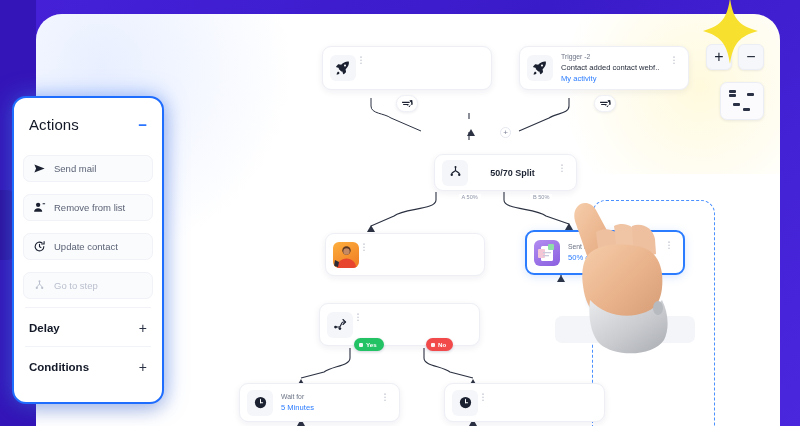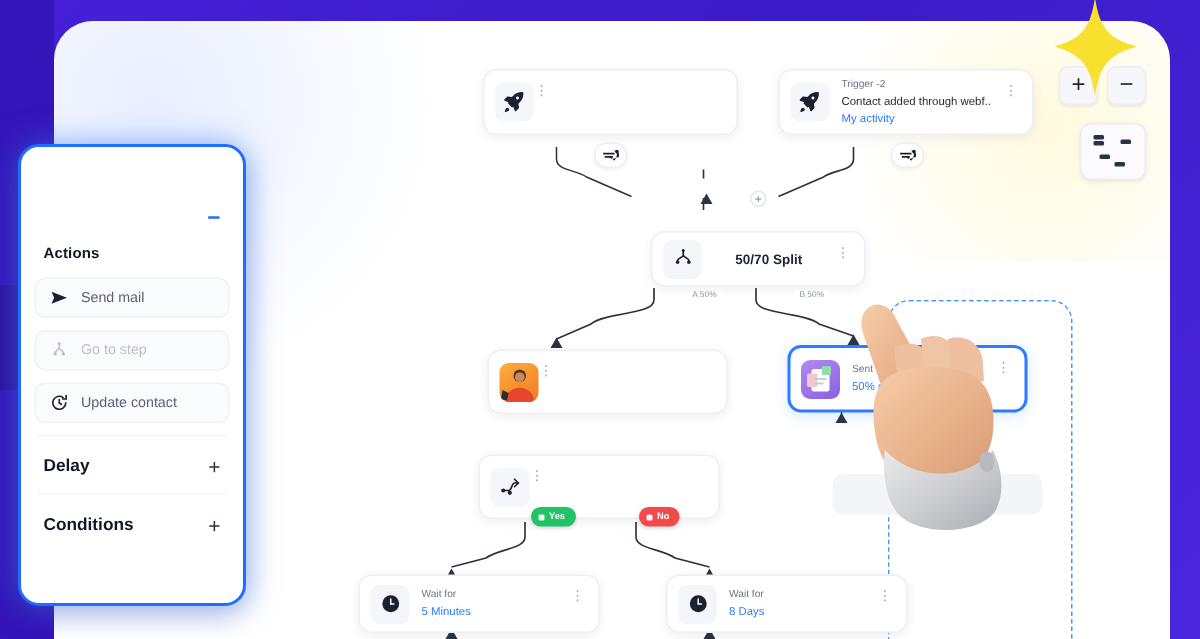--- a/index.html
+++ b/index.html
@@ -78,26 +78,26 @@
     border: 2px solid #1f6dff;
     border-radius: 14px;
     box-shadow: 0 0 22px rgba(70,130,255,.55), 0 6px 18px rgba(20,30,90,.18);
     z-index: 40;
     padding: 10px 9px;
   }
   .panel-head {
     display: flex; align-items: center; justify-content: space-between;
     padding: 8px 6px 10px 6px;
   }
-  .panel-head .ttl { font-size: 10px; font-weight: bold; color: #121826; letter-spacing: .1px; margin-top: 48px;}
+  .panel-head .ttl { font-size: 15px; font-weight: normal; color: #121826; letter-spacing: .1px;}
   .panel-head .sign { font-size: 15px; color: #1f6dff; font-weight: 600; line-height: 1; }
 
   .panel-item {
     display: flex; align-items: center; gap: 8px;
-    height: 27px; margin: 0 0 8px 0; padding: 0 9px;
+    height: 27px; margin: 12px 0 8px 0; padding: 0 9px;
     background: #fafbfd; border: 1px solid #f0f2f7; border-radius: 7px;
   }
   .panel-item .lbl { font-size: 9.5px; color: #5a6274; }
   .panel-item.disabled .lbl { color: #b9bfcd; }
   .panel-item .ico { width: 13px; height: 13px; display:flex; align-items:center; justify-content:center; }
   .panel-sep { height: 1px; background: #f1f3f8; margin: 4px 2px 6px; }
   .panel-row {
     display:flex; align-items:center; justify-content:space-between;
     padding: 6px 6px; margin-top: 2px; gap: 48px;
   }
@@ -266,21 +266,21 @@
 
   <div class="node" id="trigger2">
     <div class="thumb">
       <svg width="16" height="16" viewBox="0 0 24 24" fill="#1b2130">
         <path d="M20.5 2.2c-3.6-.5-7.2.9-9.8 3.5L9.3 7.1l-3.6-.6c-.5-.1-1 .1-1.3.4L2 9.3c-.5.5-.3 1.4.4 1.6l3.5 1.1c-.2.6-.3 1.1-.3 1.6l3.8 3.8c.5 0 1-.1 1.6-.3l1.1 3.5c.2.7 1.1.9 1.6.4l2.4-2.4c.3-.3.5-.8.4-1.3l-.6-3.6 1.4-1.4c2.6-2.6 4-6.2 3.5-9.8-.1-.2-.2-.3-.3-.3zM15 9.6c-.8 0-1.5-.7-1.5-1.5S14.2 6.6 15 6.6s1.5.7 1.5 1.5S15.8 9.6 15 9.6z"></path>
         <path d="M3.6 18.2c-.9.9-1.3 3.9-1.3 3.9s3-.4 3.9-1.3c.7-.7.7-1.9 0-2.6-.7-.7-1.9-.7-2.6 0z"></path>
       </svg>
     </div>
     <div class="body">
       <div class="t1">Trigger -2</div>
-      <div class="t2">Contact added through webf..</div>
+      <div class="t2">Contact added contact webf..</div>
       <div class="t2 link">My activity</div>
     </div>
     <div class="kebab">⋮</div>
   </div>
 
   <div class="chip" id="chip1">
     <svg width="13" height="10" viewBox="0 0 24 18" fill="#1b2130">
       <path d="M2 5h14v2H2zM4 9h10v2H4zM14 2.5c2.8 0 5 2.2 5 5s-2.2 5-5 5c-1.4 0-2.7-.6-3.6-1.5h2.2l2.4 3.4c.2.3.7.3.9 0l2.6-3.8h1.9c.6 0 1.1-.5 1.1-1.1V6.8c0-2.4-1.9-4.3-4.3-4.3H14z"></path>
       <circle cx="19" cy="3.6" r="2.2"></circle>
     </svg>
@@ -383,24 +383,20 @@
   </div>
 
   <div class="node" id="wait2">
     <div class="thumb">
       <svg width="15" height="15" viewBox="0 0 24 24" fill="#1b2130">
         <circle cx="12" cy="12" r="9"></circle>
         <rect x="11.2" y="6" width="1.6" height="7" fill="#fff" rx=".8"></rect>
         <rect x="11.2" y="11.4" width="5" height="1.6" fill="#fff" rx=".8"></rect>
       </svg>
     </div>
-    <div class="body">
-      <div class="t1">Wait for</div>
-      <div class="t2 link">8 Days</div>
-    </div>
     <div class="kebab">⋮</div>
   </div>
 
   <div class="zoom-controls">
     <div class="zoom-btn">+</div>
     <div class="zoom-btn">−</div>
   </div>
 
   <div class="minimap">
     <div class="mm-node" style="left:8px;top:7px;width:7px;height:2.5px;"></div>
@@ -421,42 +417,52 @@
 
   <div class="panel-item">
     <span class="ico">
       <svg width="13" height="13" viewBox="0 0 24 24" fill="#1b2130">
         <path d="M2.5 4.5l19 7.5-19 7.5 3.2-7.5z"></path>
       </svg>
     </span>
     <span class="lbl">Send mail</span>
   </div>
 
+  <div class="panel-item">
+    <span class="ico">
+      <svg width="13" height="13" viewBox="0 0 24 24" fill="#1b2130">
+        <circle cx="9.5" cy="7" r="4"></circle>
+        <path d="M2 20c0-4.1 3.4-6.5 7.5-6.5S17 15.9 17 20z"></path>
+        <rect x="17.5" y="4" width="5" height="2" rx="1"></rect>
+      </svg>
+    </span>
+    <span class="lbl">Remove from list</span>
+  </div>
+
+  <div class="panel-item">
+    <span class="ico">
+      <svg width="13" height="13" viewBox="0 0 24 24" fill="none" stroke="#1b2130" stroke-width="2" stroke-linecap="round">
+        <path d="M20 12a8 8 0 1 1-3.2-6.4"></path>
+        <path d="M20.5 3v4.4h-4.4"></path>
+        <path d="M12 8v4.3l2.6 1.6"></path>
+      </svg>
+    </span>
+    <span class="lbl">Update contact</span>
+  </div>
 
   <div class="panel-item disabled">
     <span class="ico">
       <svg width="13" height="13" viewBox="0 0 24 24" fill="none" stroke="#b9bfcd" stroke-width="1.8" stroke-linecap="round">
         <path d="M12 5v4M12 9c0 3-5 3-5 6M12 9c0 3 5 3 5 6"></path>
         <circle cx="12" cy="4" r="1.8" fill="#b9bfcd" stroke="none"></circle>
         <circle cx="7" cy="16.5" r="2" fill="#b9bfcd" stroke="none"></circle>
         <circle cx="17" cy="16.5" r="2" fill="#b9bfcd" stroke="none"></circle>
       </svg>
     </span>
     <span class="lbl">Go to step</span>
-  </div>
-
-  <div class="panel-item">
-    <span class="ico">
-      <svg width="13" height="13" viewBox="0 0 24 24" fill="none" stroke="#1b2130" stroke-width="2" stroke-linecap="round">
-        <path d="M20 12a8 8 0 1 1-3.2-6.4"></path>
-        <path d="M20.5 3v4.4h-4.4"></path>
-        <path d="M12 8v4.3l2.6 1.6"></path>
-      </svg>
-    </span>
-    <span class="lbl">Update contact</span>
   </div>
 
   <div class="panel-sep"></div>
 
   <div class="panel-row">
     <div class="ttl">Delay</div>
     <div class="sign">+</div>
   </div>
 
   <div class="panel-sep"></div>

